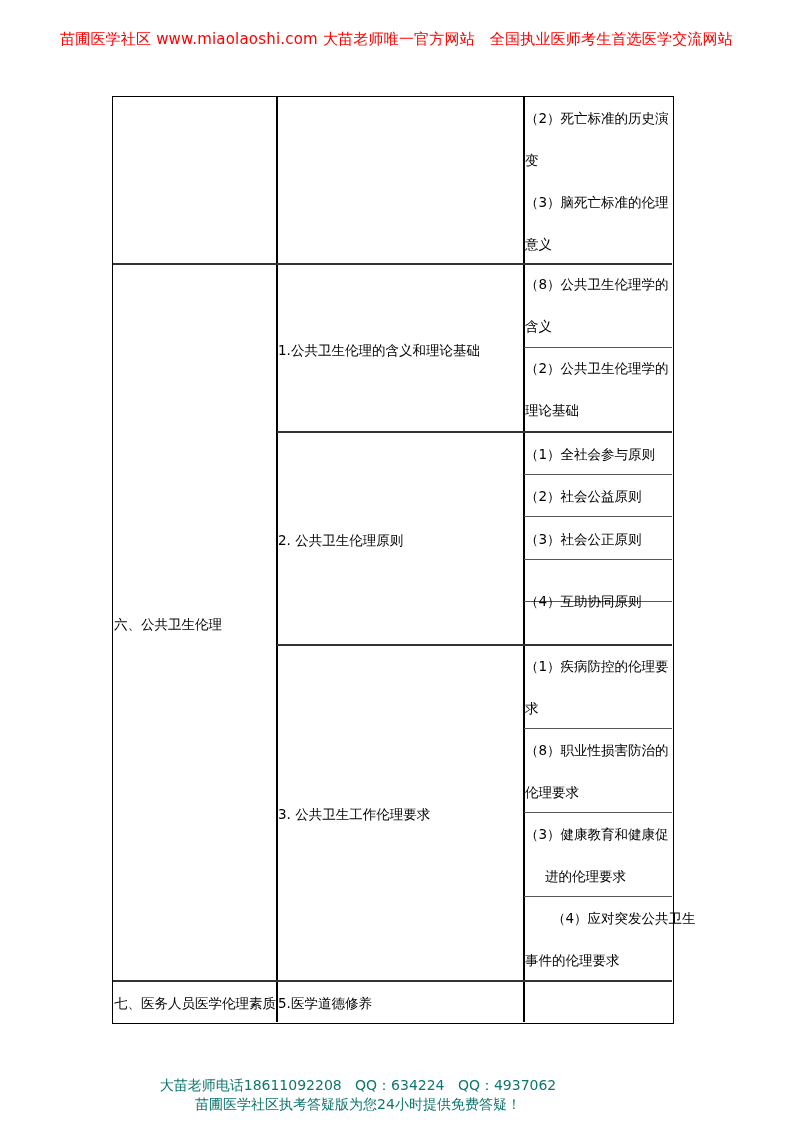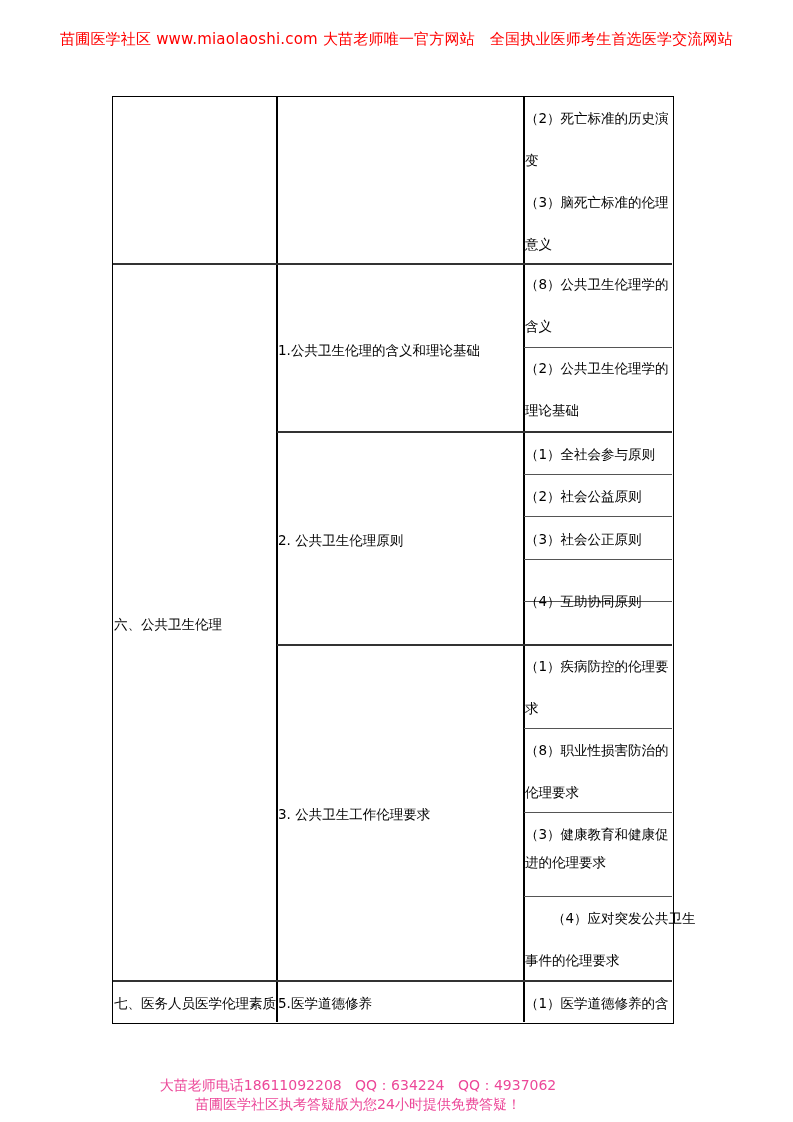--- a/index.html
+++ b/index.html
@@ -1,21 +1,21 @@
 <!DOCTYPE html>
 <html><head>
   <meta charset="utf-8">
   <style>
     html, body { margin: 0; padding: 0; background: #ffffff; }
     body { width: 793px; height: 1122px; position: relative; overflow: hidden;
            font-family: "DejaVu Sans", "Liberation Sans", sans-serif; color: #000; }
     .header { position: absolute; top: 30px; left: 0; width: 793px; text-align: center;
               color: #ff0000; font-size: 15px; letter-spacing: 0.2px; white-space: pre; }
     .footer { position: absolute; top: 1076px; left: 0; width: 716px; text-align: center;
-              color: #ec4899; font-size: 14px; line-height: 19px; }
+              color: #0f766e; font-size: 14px; line-height: 19px; }
     .footer div { white-space: pre; }
     .tbl { position: absolute; left: 112px; top: 96px; width: 562px; height: 928px;
            border: 1.5px solid #000; box-sizing: border-box; }
     .vline { position: absolute; width: 1.5px; background: #000; }
     .hline { position: absolute; height: 1.5px; background: #333; }
     .hline.light { background: #555; height: 1.2px; }
     .txt { position: absolute; white-space: nowrap; font-size: 13.5px; line-height: 16px; }
     .sub { position: absolute; left: 411px; width: 151px; box-sizing: border-box; }
     .sub .line { position: absolute; left: 1px; white-space: nowrap; font-size: 13.5px; line-height: 16px; }
   </style>
@@ -82,30 +82,27 @@
   <div class="sub" style="top:548px; height:84px;">
     <div class="line" style="top:13px;">（1）疾病防控的伦理要</div>
     <div class="line" style="top:55px;">求</div>
   </div>
   <div class="sub" style="top:632px; height:84px;">
     <div class="line" style="top:13px;">（8）职业性损害防治的</div>
     <div class="line" style="top:55px;">伦理要求</div>
   </div>
   <div class="sub" style="top:716px; height:84px;">
     <div class="line" style="top:13px;">（3）健康教育和健康促</div>
-    <div class="line" style="top:41px;">进的伦理要求</div>
+    <div class="line" style="top:55px;padding-left:20px;">进的伦理要求</div>
   </div>
   <div class="sub" style="top:800px; height:84px;">
     <div class="line" style="top:13px;padding-left:27px;">（4）应对突发公共卫生</div>
     <div class="line" style="top:55px;">事件的伦理要求</div>
   </div>
 
   <div class="txt" style="left:1px; top:898px;">七、医务人员医学伦理素质</div>
   <div class="txt" style="left:165px; top:898px;">5.医学道德修养</div>
-  <div class="sub" style="top:885px; height:40px;">
-    <div class="line" style="top:13px;">（1）医学道德修养的含</div>
-  </div>
 </div>
 
 <div class="footer">
   <div>大苗老师电话18611092208   QQ：634224   QQ：4937062</div>
   <div>苗圃医学社区执考答疑版为您24小时提供免费答疑！</div>
 </div>
 
 </body></html>

